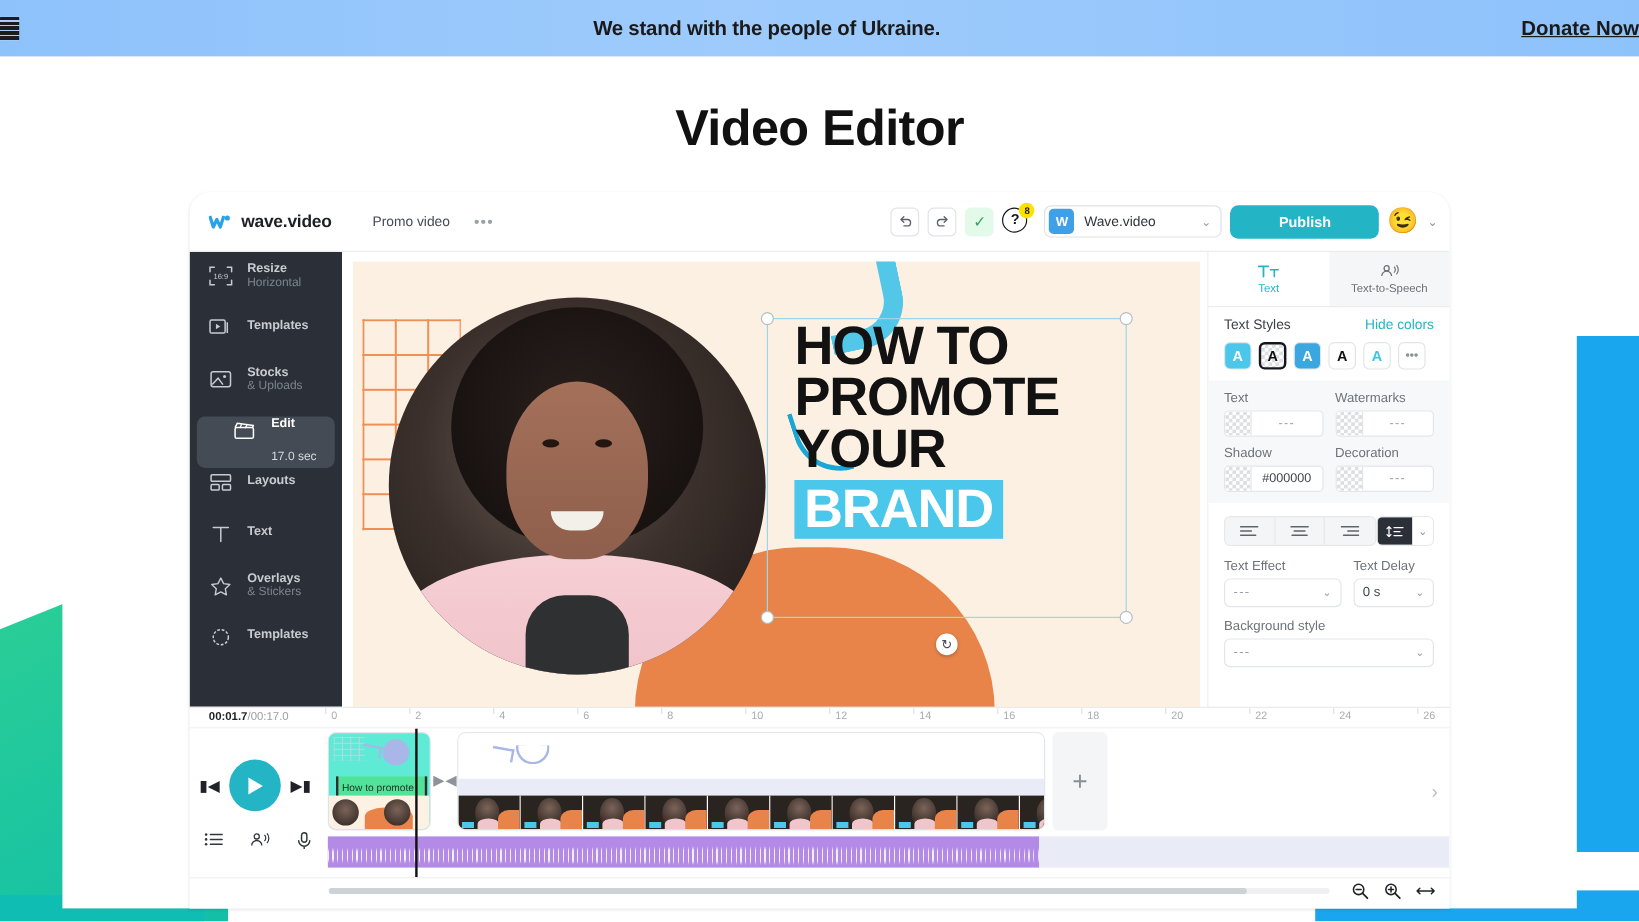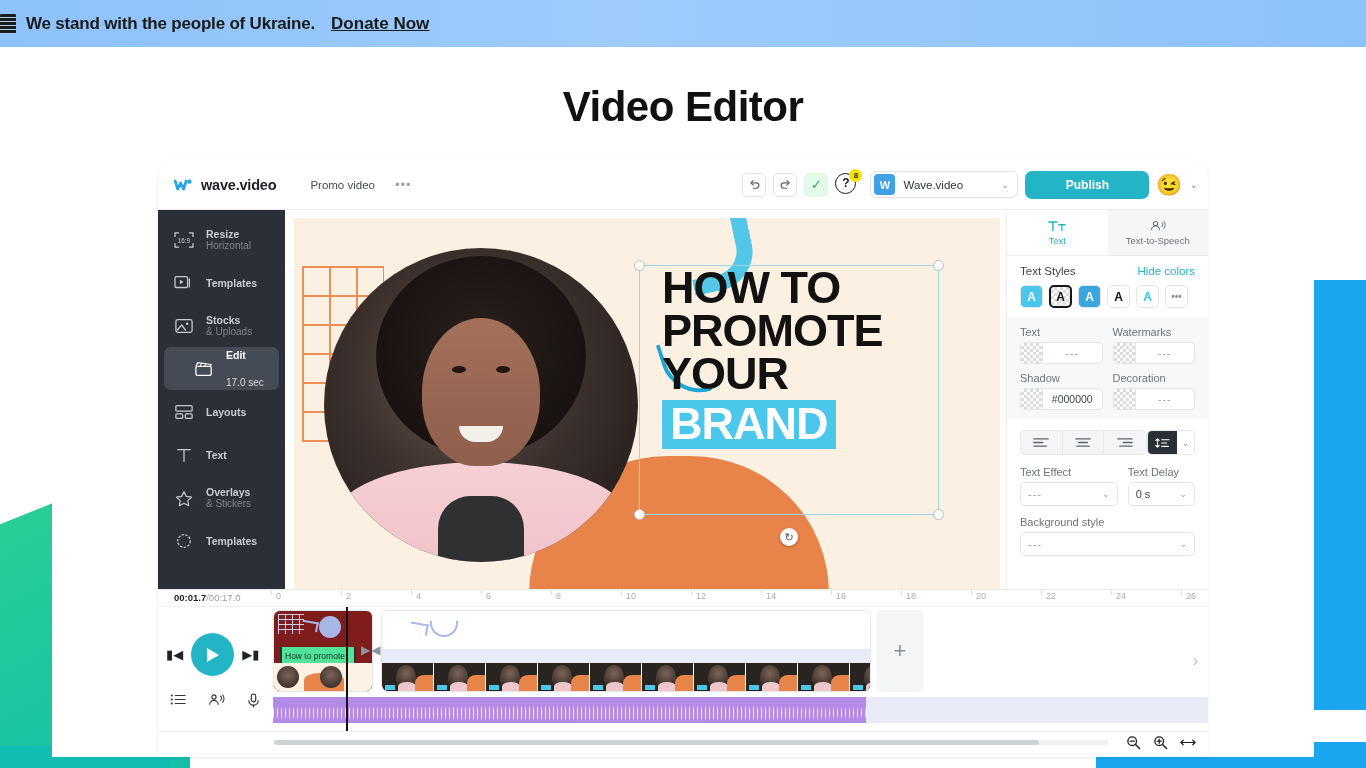--- a/index.html
+++ b/index.html
@@ -38,21 +38,21 @@
   .deco-blue2 {
     right: 0px; bottom: 0px; width: 270px; height: 26px;
     background: #19a6ef;
   }
 
   
   #banner {
     position: relative; z-index: 5;
     height: 47px; width: 100%;
     background: linear-gradient(90deg,#8ec2fb 0%, #9ecbfc 45%, #8ec2fb 100%);
-    display: flex; align-items: center; justify-content: flex-start;
+    display: flex; align-items: center; justify-content: space-between;
     gap: 10px;
   }
   #banner .flagicon {
     width: 16px; height: 20px;
     display: inline-block;
     background: repeating-linear-gradient(#1c1c1c 0 3px, #a9cdf8 3px 4px);
     border-radius: 1px;
   }
   #banner .btxt {
     font-size: 17px; font-weight: bold; color: #1a1a1a; letter-spacing: -0.2px;
@@ -146,21 +146,21 @@
   #app-body { flex: 1 1 auto; display: flex; min-height: 0; }
 
   
   #sidebar {
     width: 127px; flex: 0 0 127px;
     background: #2b3038;
     padding-top: 8px;
     overflow: hidden;
   }
   .side-item {
-    display: flex; align-items: center; gap: 10px;
+    display: flex; gap: 10px;
     height: 43px; margin: 0 6px; padding-left: 8px;
     border-radius: 7px; cursor: pointer;
   }
   .side-item.active { background: #454b54; padding-left: 28px; }
   .side-ico { width: 24px; height: 24px; flex: 0 0 24px; color:#c6cbd2; display:flex;align-items:center;justify-content:center;}
   .side-lbl { line-height: 1.15; }
   .side-lbl .l1 { font-size: 10.5px; color: #c8ccd2; font-weight: bold; }
   .side-item.active .side-lbl .l1 { color: #fff; }
   .side-lbl .l2 { font-size: 10px; color: #7d848e; }
   .side-item.active .side-lbl .l2 { color: #d6d9de; margin-top: 16px; }
@@ -349,22 +349,22 @@
   .transport { position:absolute; left:8px; top:26px; display:flex;align-items:center;gap:8px;}
   .tp-ico { color:#1f2327; font-size:13px; cursor:pointer; }
   .play-btn {
     width:43px;height:43px;border-radius:50%;background:#23b5c6;
     display:flex;align-items:center;justify-content:center;cursor:pointer;
   }
   .tool-row { position:absolute; left:12px; bottom:20px; display:flex; gap:22px; }
   .tool-ico { color:#32373d; font-size:14px; cursor:pointer; }
   .tl-right { flex:1 1 auto; position:relative; overflow:hidden; }
   .clip-main {
-    position:absolute; left:0px; top:3px; width:100px; height:82px;
-    border:1px solid #e4e6ea; border-radius:7px; background:#7f1d1d; overflow:hidden;
+    position:absolute; left:0px; top:3px; width:86px; height:82px;
+    border:1px solid #e4e6ea; border-radius:7px; background:#5eead4; overflow:hidden;
   }
   .clip-main .thumbgrid {
     position:absolute; left:4px; top:3px; width:26px;height:20px;
     background-image:
       linear-gradient(#c9cfe8 1px, transparent 1px),
       linear-gradient(90deg,#c9cfe8 1px, transparent 1px);
     background-size: 7px 5px;
   }
   .clip-main .bluedot{position:absolute;left:45px;top:5px;width:22px;height:22px;border-radius:50%;background:#a9b6e8;}
   .clip-main .squig{position:absolute;left:28px;top:10px;width:16px;height:10px;border-top:2px solid #a9b6e8;border-right:2px solid #a9b6e8;transform:rotate(10deg);}

